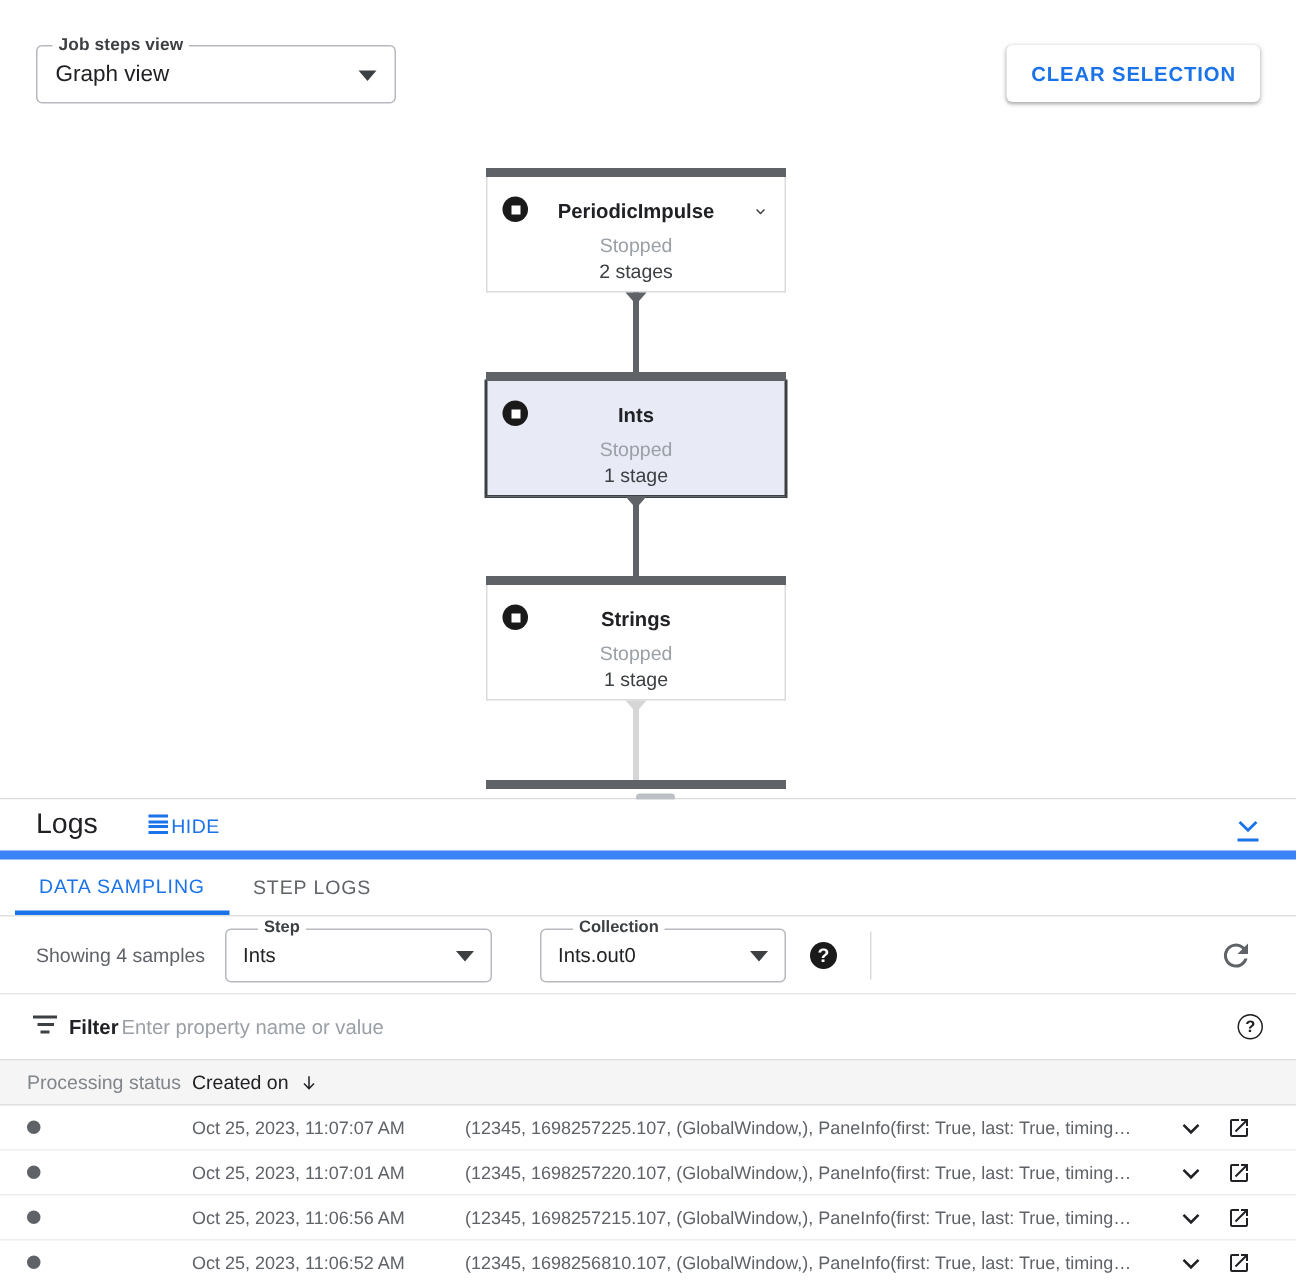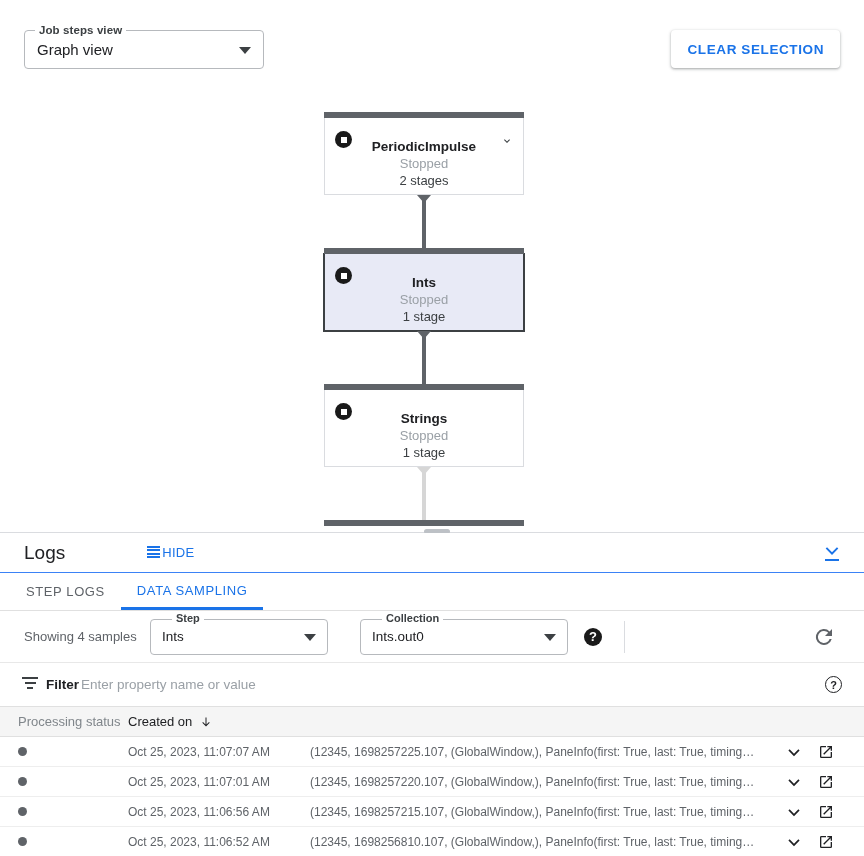--- a/index.html
+++ b/index.html
@@ -74,21 +74,21 @@
   }
   .node.selected {
     background: #e8eaf6;
     border: 1px solid #3c4043;
     border-top: none;
     box-shadow: 0 0 0 1px #3c4043;
   }
   .node.selected .topbar { background: #5f6368; }
   .node .row1 {
     position: relative; height: 28px; margin-top: 8px;
-    display: flex; align-items: flex-end; justify-content: center;
+    display: flex; align-items: center; justify-content: center;
   }
   .node .title {
     font-size: 13.5px; font-weight: bold; color: #202124; text-align: center;
   }
   .node .stop-icon {
     position: absolute; left: 10px; top: 5px;
     width: 17px; height: 17px; border-radius: 50%;
     background: #1a1a1a;
     display: flex; align-items: center; justify-content: center;
   }
@@ -132,22 +132,22 @@
     width: 26px; height: 5px; border-radius: 3px; background: #bdc1c6;
     cursor: row-resize;
   }
 
   
   .logs-panel {
     position: absolute; left: 0; top: 533px; width: 864px; height: 323px;
     background: #fff;
   }
   .logs-header {
-    position: relative; height: 40px; border-bottom: 1px solid #3b82f6;
-    display: flex; align-items: center; gap: 48px;
+    position: relative; height: 40px; border-bottom: 6px solid #3b82f6;
+    display: flex; align-items: center;
   }
   .logs-title {
     margin-left: 24px; font-size: 19px; color: #202124;
   }
   .hide-btn {
     margin-left: 28px; display: flex; align-items: center; gap: 2px;
     color: #1a73e8; font-size: 13px; letter-spacing: .3px; cursor: pointer;
     background: none; border: none; font-family: "Liberation Sans", sans-serif;
   }
   .hide-bars { display: inline-block; width: 13px; }
@@ -191,21 +191,21 @@
   }
   .ctl-select .legend {
     position: absolute; left: 9px; top: -8px; background: #fff;
     padding: 0 4px; font-size: 11px; font-weight: bold; color: #3c4043; margin-left: 12px;
   }
   .ctl-select .value {
     position: absolute; left: 11px; top: 9px; font-size: 13.5px; color: #202124;
   }
   .ctl-select .caret-wrap { position: absolute; right: 11px; top: 14px; }
   #step-select { margin-left: 6px; width: 178px; }
-  #collection-select { margin-left: 32px; width: 208px; }
+  #collection-select { margin-left: 32px; width: 164px; }
   .help-filled {
     width: 18px; height: 18px; border-radius: 50%; background: #1a1a1a;
     color: #fff; font-size: 13px; font-weight: bold;
     display: flex; align-items: center; justify-content: center;
     margin-left: 16px; cursor: pointer; line-height: 1;
   }
   .vdiv {
     width: 1px; height: 32px; background: #dadce0; margin-left: 22px;
   }
   .refresh-btn {
@@ -359,22 +359,22 @@
       </button>
       <div class="collapse-btn">
         <svg width="18" height="12" viewBox="0 0 24 16">
           <path d="M5.4 3 12 9.6 18.6 3 20.4 4.8 12 13.2 3.6 4.8z" fill="#1a73e8"></path>
         </svg>
         <div class="bar"></div>
       </div>
     </div>
 
     <div class="tabs">
+      <button class="tab active">DATA SAMPLING</button>
       <button class="tab">STEP LOGS</button>
-      <button class="tab active">DATA SAMPLING</button>
     </div>
 
     <div class="controls">
       <div class="showing">Showing 4 samples</div>
 
       <div class="ctl-select" id="step-select">
         <div class="legend">Step</div>
         <div class="value">Ints</div>
         <div class="caret-wrap">
             <div class="caret-down"></div>

